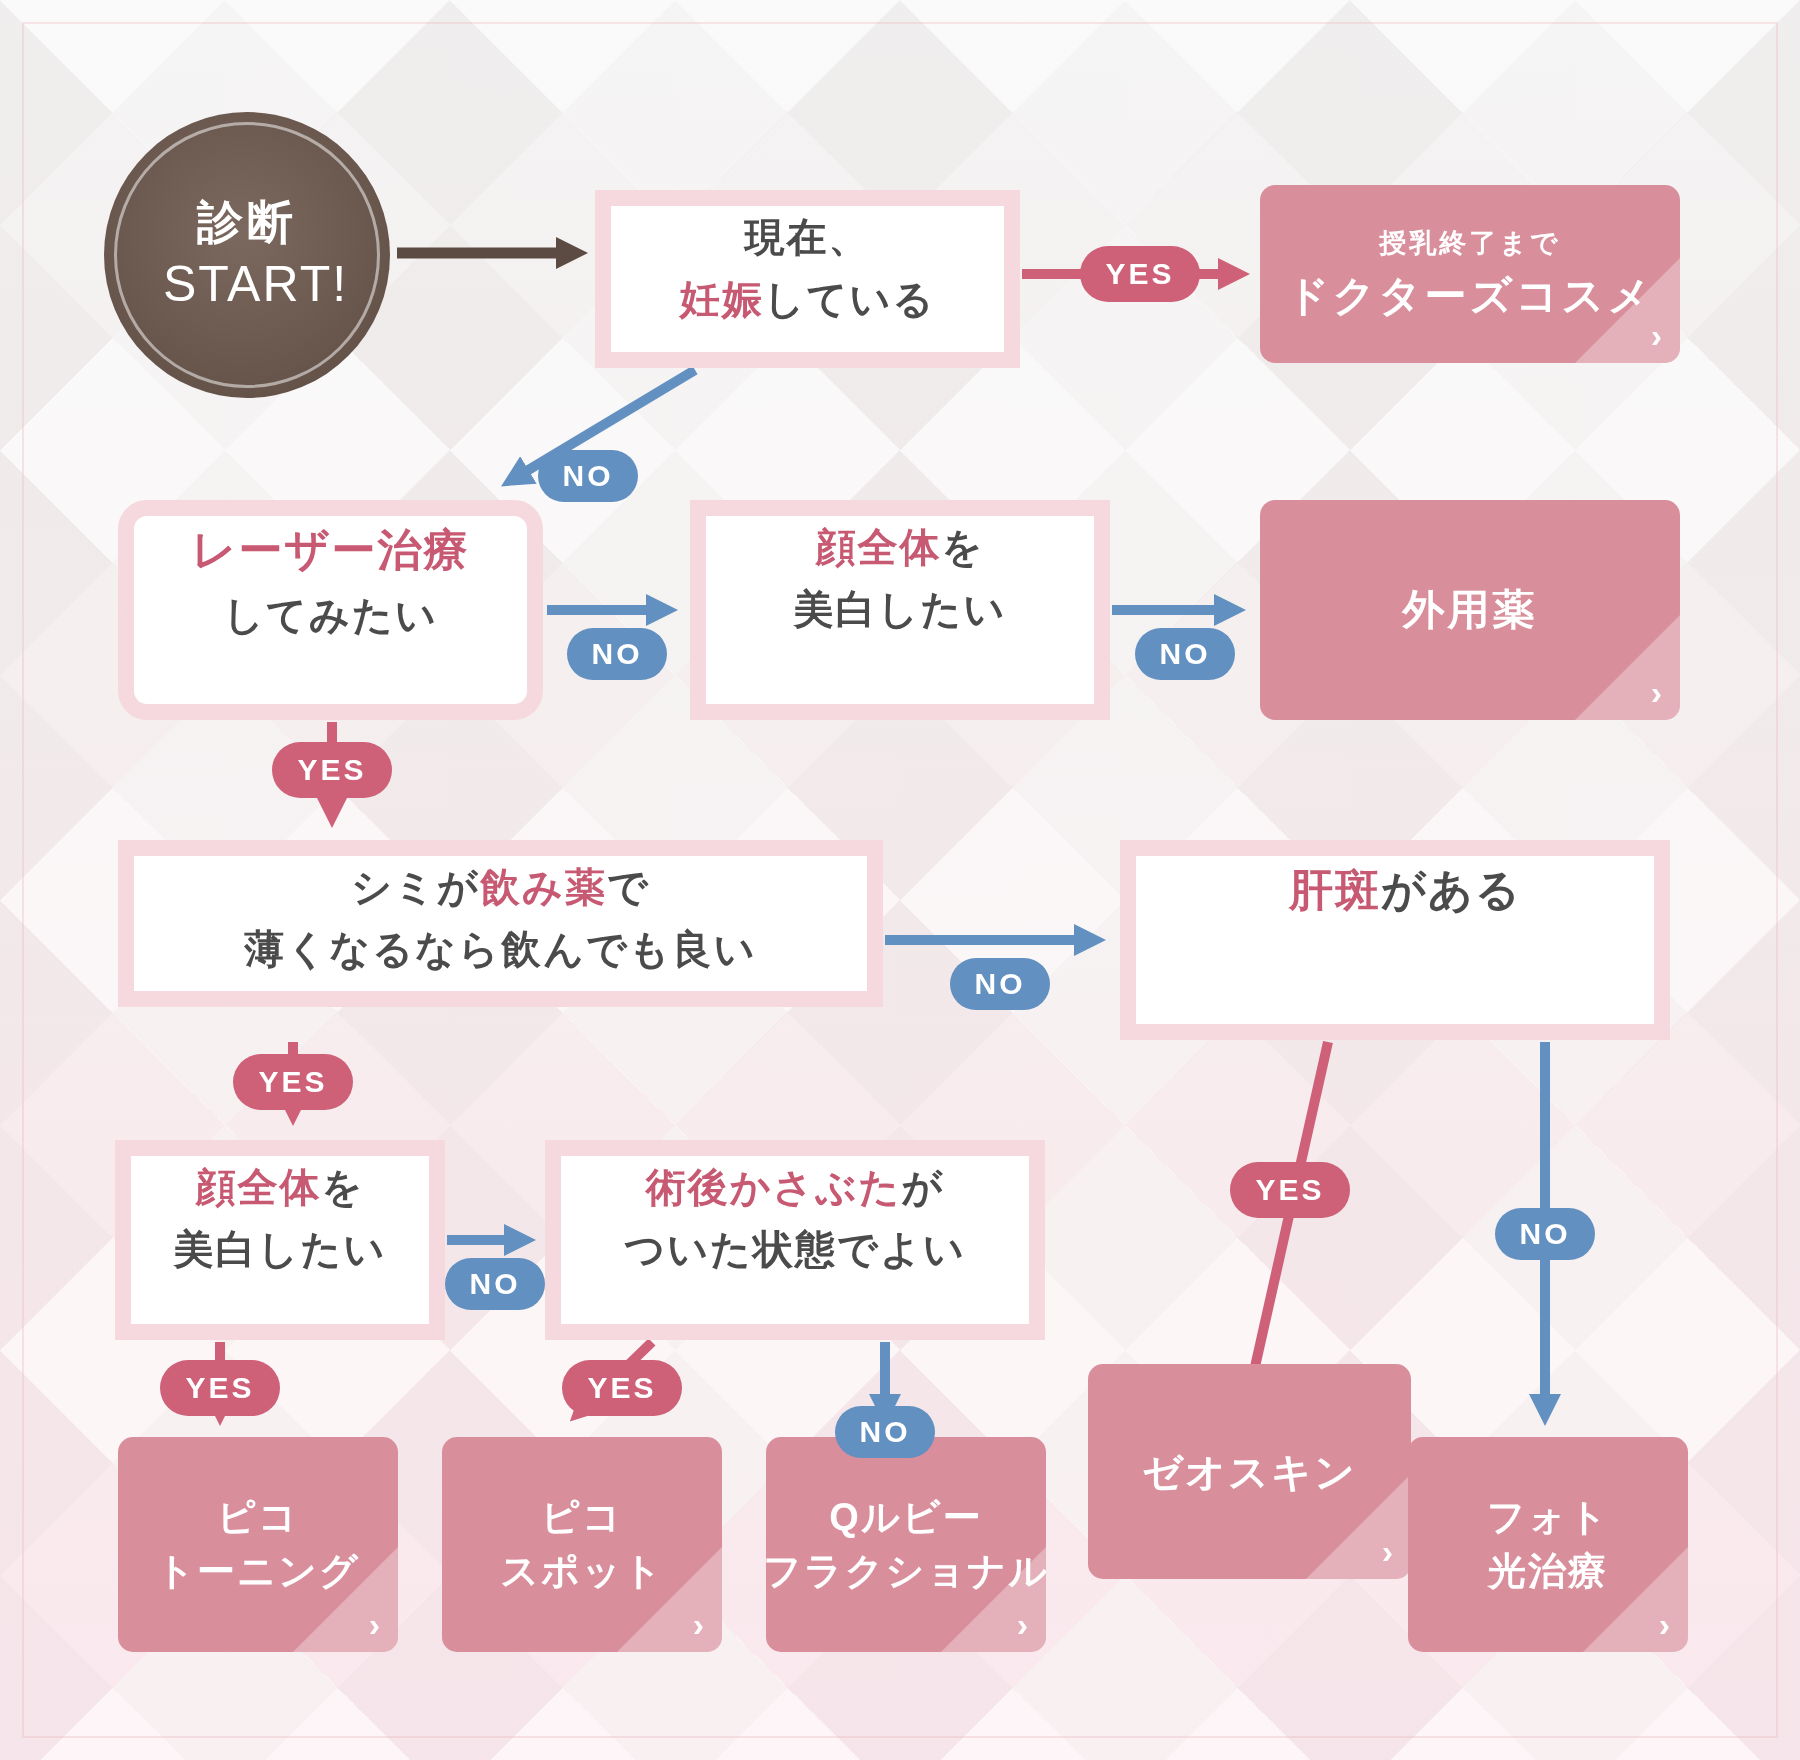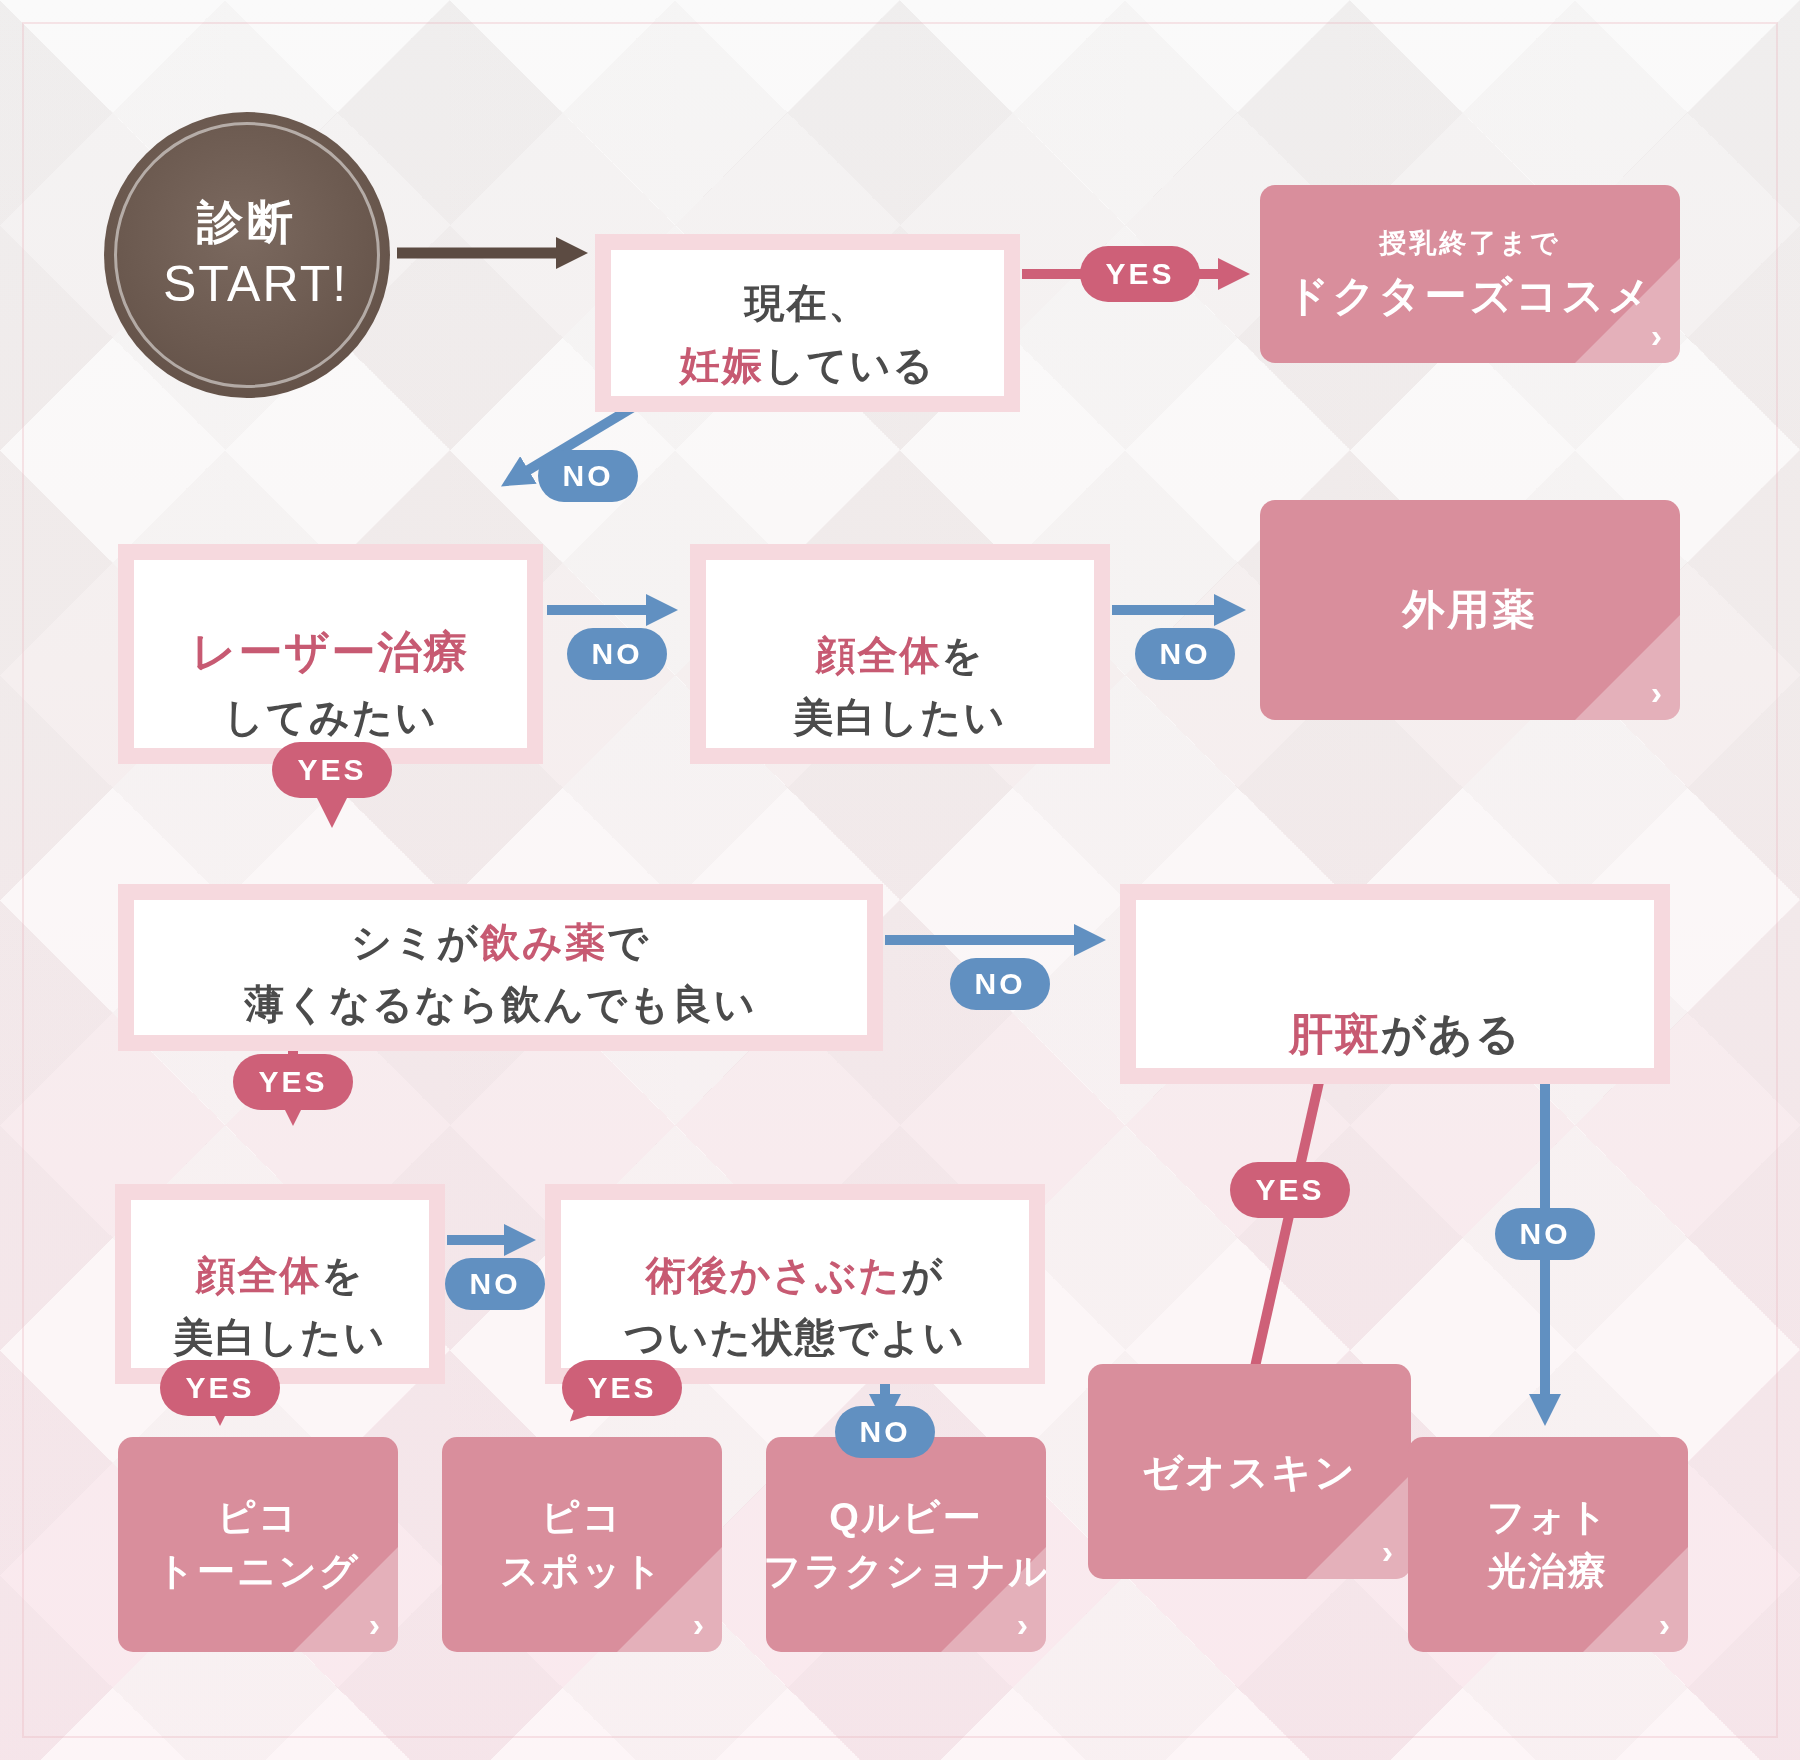--- a/index.html
+++ b/index.html
@@ -21,22 +21,22 @@
     background:radial-gradient(circle at 48% 42%, #7b695f 0%, #6b594f 55%, #5c4b42 100%);
     display:flex;flex-direction:column;align-items:center;justify-content:center;
     color:#fff;z-index:3;text-align:center;
   }
   .start::before{content:"";position:absolute;inset:10px;border:3px solid rgba(255,255,255,0.5);border-radius:50%;}
   .start .t1{font-size:46px;font-weight:700;letter-spacing:4px;line-height:1.3;}
   .start .t2{font-size:50px;font-weight:400;letter-spacing:2px;line-height:1.3;margin-left:17px;}
   
   .qbox{
     position:absolute;box-sizing:border-box;background:#fff;border:16px solid #f6d9de;
-    display:flex;flex-direction:column;align-items:center;justify-content:flex-end;
-    text-align:center;color:#4b4b4b;font-weight:700;z-index:2;margin-top:44px;
+    display:flex;flex-direction:column;align-items:center;justify-content:flex-start;
+    text-align:center;color:#4b4b4b;font-weight:700;z-index:2;
   }
   .qbox .line{font-size:40px;line-height:1.55;letter-spacing:2px;white-space:nowrap;}
   .qbox .line.big{font-size:44px;}
   .accent{color:#c75a72;}
   
   .rbox{
     position:absolute;box-sizing:border-box;background:#d98e9c;color:#fff;
     display:flex;flex-direction:column;align-items:center;justify-content:center;
     text-align:center;font-weight:700;z-index:2;overflow:hidden;cursor:pointer;border-radius:15px;
   }
@@ -99,21 +99,21 @@
     <div class="line"><span class="accent">妊娠</span><span>している</span></div>
   </div>
 
   <div class="rbox" style="left:1260px;top:185px;width:420px;height:178px;">
     <div class="note">授乳終了まで</div>
     <div class="big">ドクターズコスメ</div>
     <div class="fold"></div>
     <div class="chev">›</div>
   </div>
 
-  <div class="qbox" style="left:118px;top:500px;width:425px;height:220px;">
+  <div class="qbox" style="left:118px;top:500px;width:425px;height:220px;border-radius:29px;">
     <div class="line big"><span class="accent">レーザー治療</span></div>
     <div class="line"><span>してみたい</span></div>
   </div>
 
   <div class="qbox" style="left:690px;top:500px;width:420px;height:220px;">
     <div class="line"><span class="accent">顔全体</span><span>を</span></div>
     <div class="line"><span>美白したい</span></div>
   </div>
 
   <div class="rbox" style="left:1260px;top:500px;width:420px;height:220px;">

